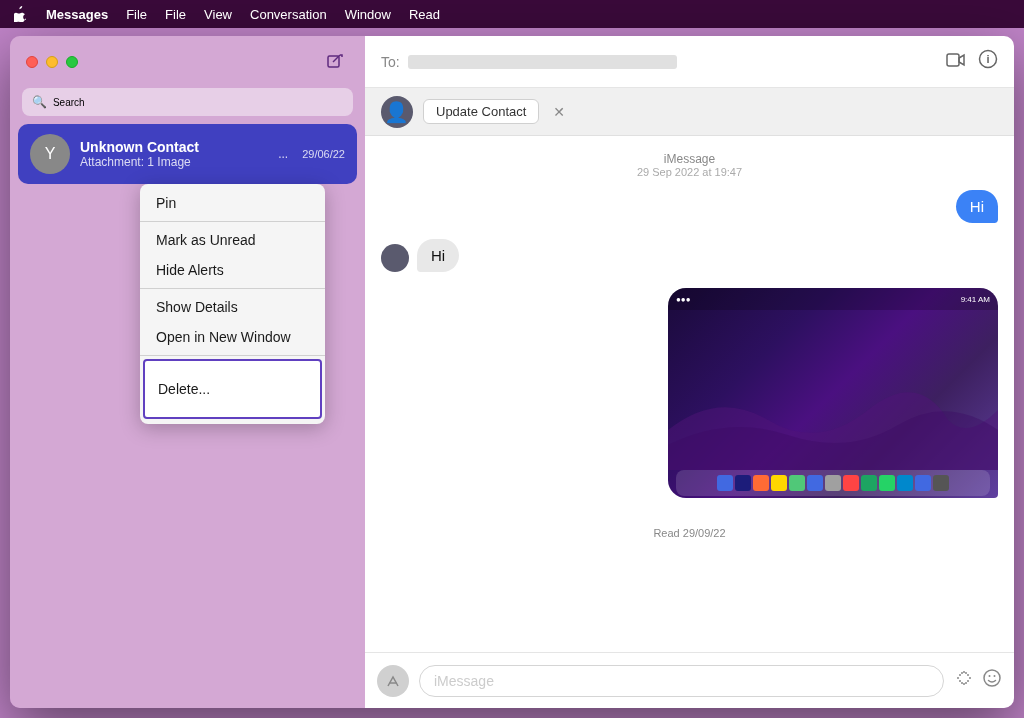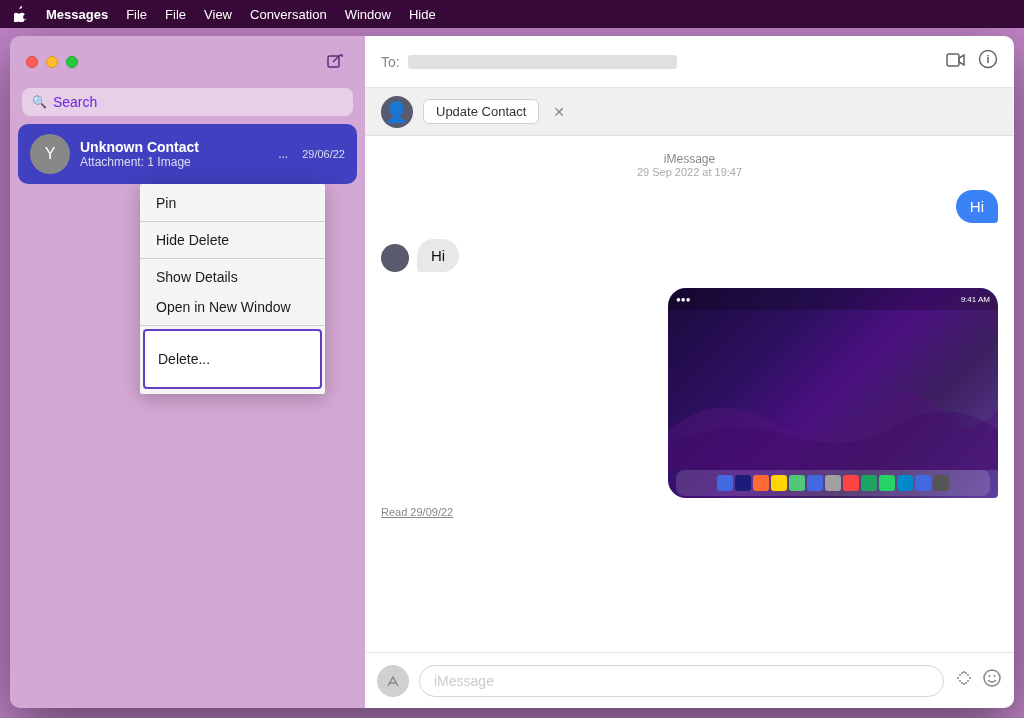--- a/index.html
+++ b/index.html
@@ -106,21 +106,21 @@
       margin: 0 12px 8px;
       background: rgba(255,255,255,0.45);
       border-radius: 8px;
       height: 28px;
       display: flex;
       align-items: center;
       padding: 0 10px;
       gap: 6px;
     }
     .search-bar-icon { color: #7a5a8a; font-size: 12px; }
-    .search-bar-text { color: #6d28d9; font-size: 14px; }
+    .search-bar-text { color: #000000; font-size: 10px; }
 
     
     .conversation-item {
       margin: 0 8px 2px;
       padding: 10px 12px;
       border-radius: 10px;
       display: flex;
       align-items: center;
       gap: 10px;
       cursor: pointer;
@@ -172,21 +172,21 @@
       margin-right: 4px;
     }
 
     
     .context-menu {
       position: absolute;
       left: 130px;
       top: 148px;
       width: 185px;
       background: #f5f5f5;
-      border-radius: 2px;
+      border-radius: 8px;
       box-shadow: 0 4px 20px rgba(0,0,0,0.25);
       z-index: 100;
       overflow: hidden;
       padding: 4px 0;
     }
 
     .context-menu-item {
       padding: 7px 16px;
       font-size: 14px;
       color: #1a1a1a;
@@ -429,25 +429,24 @@
     .dock-icon:nth-child(6) { background: #4169e1; }
     .dock-icon:nth-child(7) { background: #a0a0a0; }
     .dock-icon:nth-child(8) { background: #ff4444; }
     .dock-icon:nth-child(9) { background: #1da462; }
     .dock-icon:nth-child(10) { background: #25d366; }
     .dock-icon:nth-child(11) { background: #0088cc; }
     .dock-icon:nth-child(12) { background: #4169e1; }
     .dock-icon:nth-child(13) { background: #555; }
 
     .read-receipt {
-      text-align: left;
+      text-align: center;
       font-size: 11px;
       color: #888;
-      margin-top: 0;
-      text-decoration: underline;
+      margin-top: 21px;
     }
 
     
     .input-bar {
       height: 56px;
       border-top: 1px solid #e5e5e5;
       display: flex;
       align-items: center;
       padding: 0 12px;
       gap: 10px;
@@ -496,21 +495,21 @@
     <svg width="13" height="16" viewBox="0 0 13 16" fill="white">
       <path d="M11.7 12.1c-.4.9-.6 1.3-1.1 2.1-.7 1.1-1.8 2.4-3.1 2.4-1.2 0-1.5-.8-3.1-.8-1.6 0-2 .8-3.2.8-1.3 0-2.3-1.2-3-2.3C-2.8 11.2-.5 6.7 2 6.7c1.2 0 2 .8 3 .8.9 0 1.5-.8 2.9-.8 1.1 0 2.3.6 3.1 1.6-2.7 1.5-2.3 5.4.7 5.8zM8.2 0C8.4 1.6 7 3.1 5.4 3.2 5.2 1.6 6.7.1 8.2 0z"></path>
     </svg>
   </div>
   <div class="menubar-item bold">Messages</div>
   <div class="menubar-item">File</div>
   <div class="menubar-item">File</div>
   <div class="menubar-item">View</div>
   <div class="menubar-item">Conversation</div>
   <div class="menubar-item">Window</div>
-  <div class="menubar-item">Hide</div>
+  <div class="menubar-item">Read</div>
 </div>
 
 <div class="window">
   <div class="app-layout">
 
     <div class="sidebar">
 
       <div class="sidebar-header">
         <div class="traffic-lights">
           <div class="traffic-light tl-red"></div>
@@ -542,21 +541,24 @@
         <span class="conv-more">...</span>
         <span class="conv-time">29/06/22</span>
       </div>
 
       <div class="context-menu">
         <div class="context-menu-item">
           <span>Pin</span>
         </div>
         <div class="context-menu-separator"></div>
         <div class="context-menu-item">
-          <span>Hide Delete</span>
+          <span>Mark as Unread</span>
+        </div>
+        <div class="context-menu-item">
+          <span>Hide Alerts</span>
         </div>
         <div class="context-menu-separator"></div>
         <div class="context-menu-item">
           <span>Show Details</span>
         </div>
         <div class="context-menu-item">
           <span>Open in New Window</span>
         </div>
         <div class="context-menu-separator"></div>
         <div class="context-menu-item highlighted">

